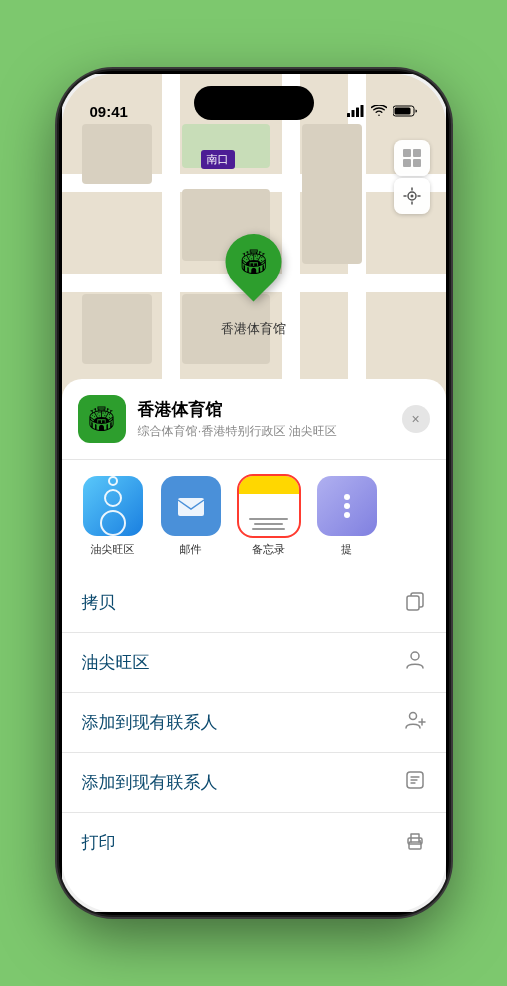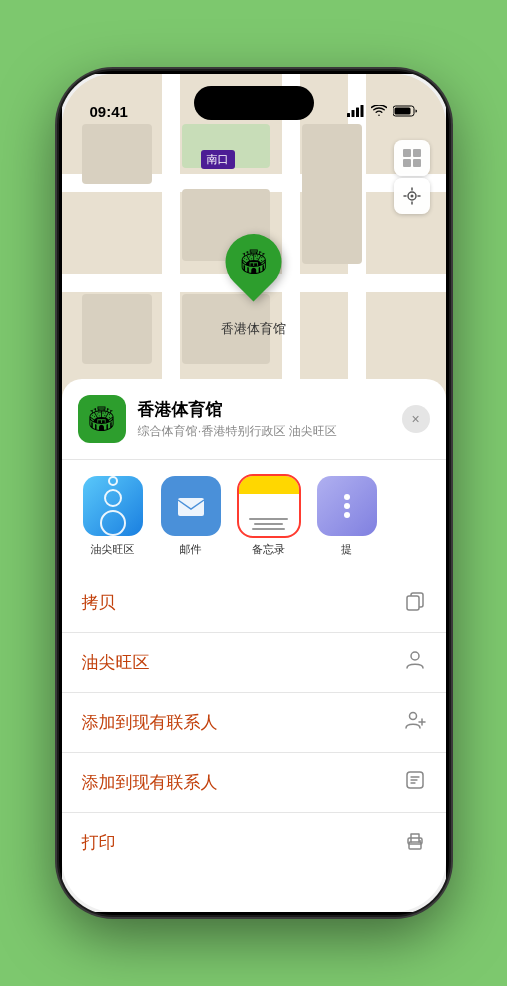--- a/index.html
+++ b/index.html
@@ -260,21 +260,21 @@
     .share-label { font-size: 11px; color: #333; text-align: center; }
     
     .action-rows { padding: 0; }
     .action-row {
       display: flex;
       align-items: center;
       justify-content: space-between;
       padding: 16px 20px;
       border-bottom: 1px solid #e5e5e5;
     }
-    .action-label { font-size: 17px; color: #c2410c; }
+    .action-label { font-size: 17px; color: #0c4a6e; }
     .action-icon { font-size: 20px; color: #888; }
     
     .notes-selected {
       outline: 2.5px solid #ff3b30;
       border-radius: 14px;
     }
     
     .airdrop-waves {
       display: flex;
       flex-direction: column;

